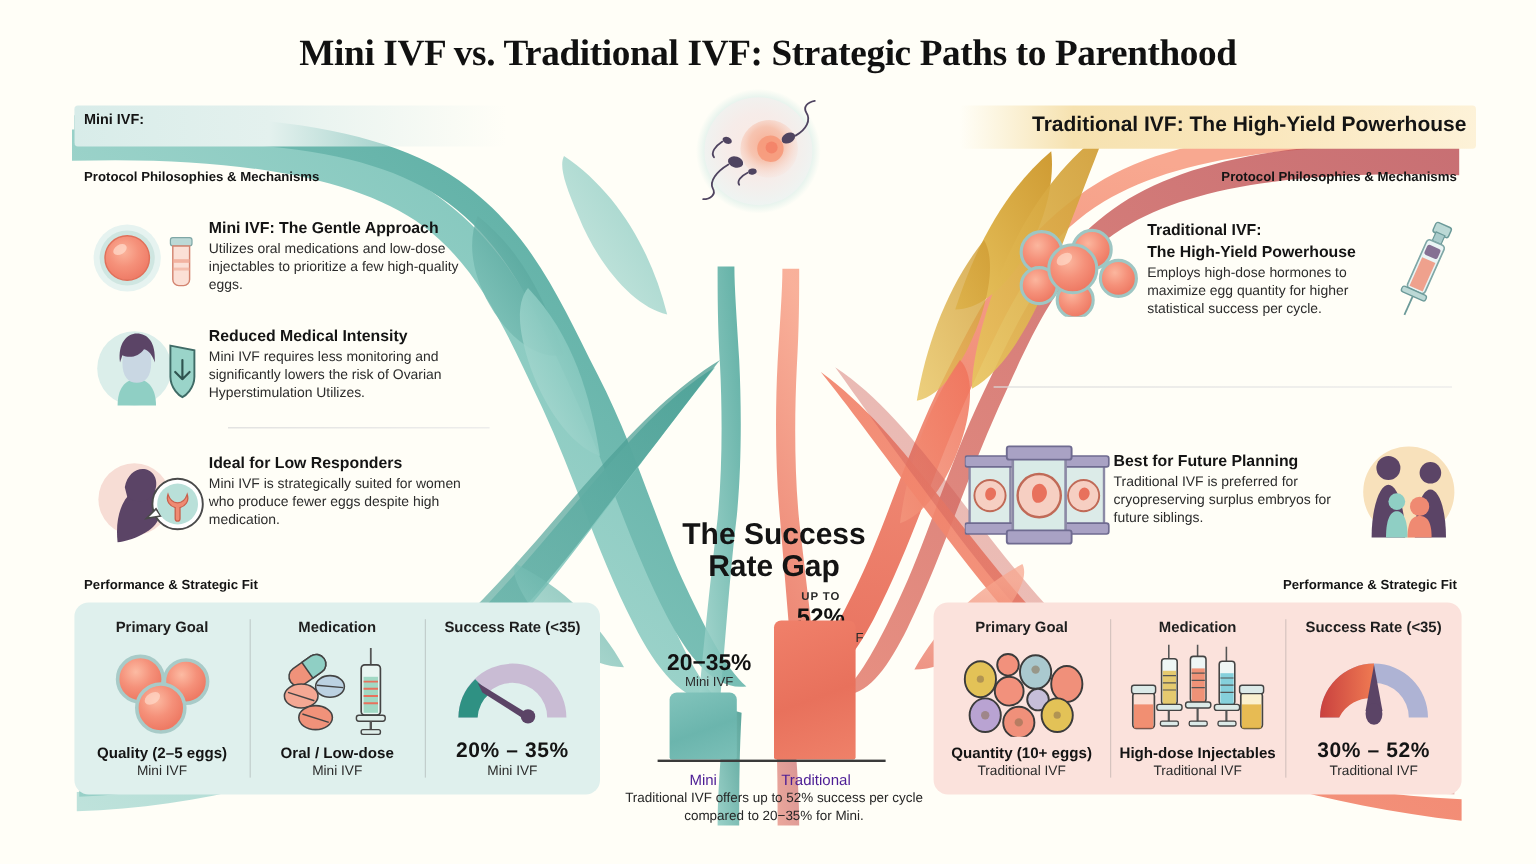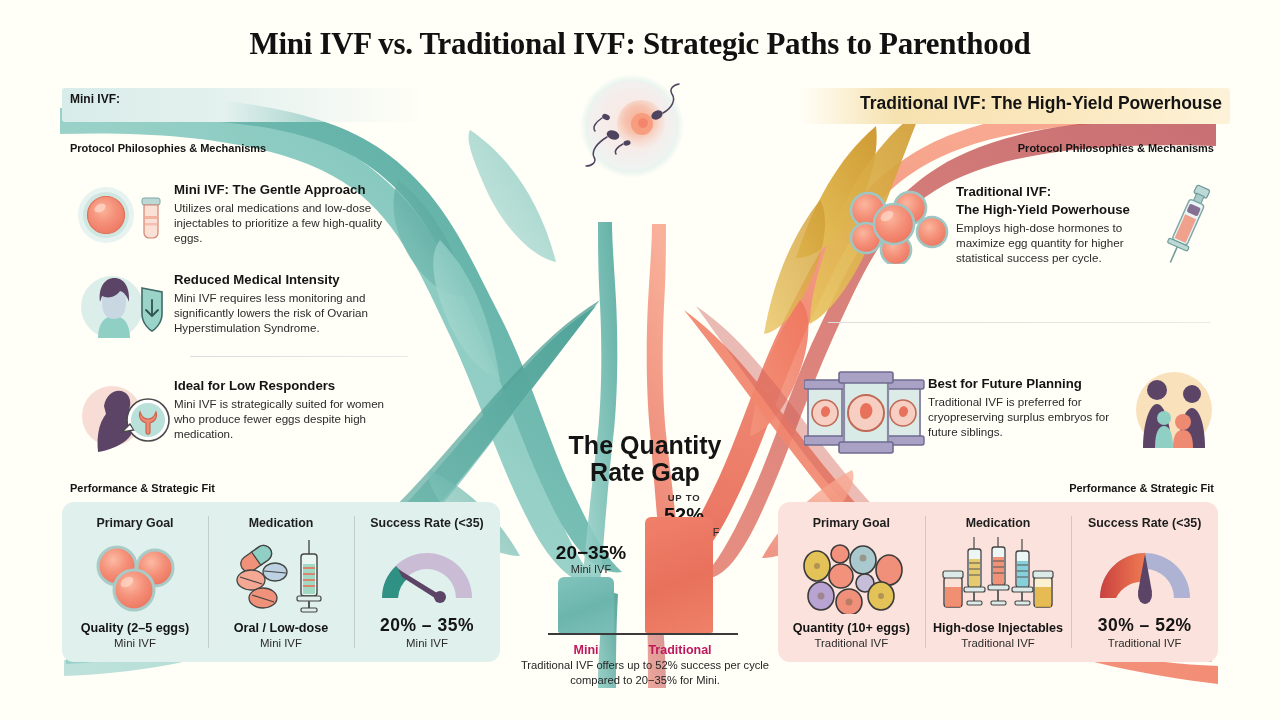--- a/index.html
+++ b/index.html
@@ -61,21 +61,21 @@
     position:absolute;left:545px;top:432px;width:200px;text-align:center;
     font-size:25px;font-weight:bold;line-height:1.06;color:#141414;
   }
   .chart{position:absolute;left:540px;top:495px;width:215px;height:150px;}
   .bar{position:absolute;bottom:12px;border-radius:6px 6px 2px 2px;}
   .bar-mini{left:18px;width:56px;height:56px;
     background:linear-gradient(160deg,#82c4bc,#6bb5ad 55%,#7cc0b8);}
   .bar-trad{left:105px;width:68px;height:116px;
     background:linear-gradient(160deg,#f0806a,#e8715c 55%,#ef8169);}
   .axis{position:absolute;left:8px;bottom:10px;width:190px;height:2px;background:#3a3a3a;}
-  .bar-label{position:absolute;bottom:-12px;font-size:12.5px;font-weight:bold;color:#be185d;text-align:center;}
+  .bar-label{position:absolute;bottom:-12px;font-size:12.5px;font-weight:normal;color:#4c1d95;text-align:center;}
   .bl-mini{left:6px;width:80px;}
   .bl-trad{left:90px;width:100px;}
   .cal{position:absolute;text-align:center;line-height:1.12;}
   .cal .upto{font-size:9.5px;font-weight:bold;letter-spacing:.8px;color:#2a2a2a;}
   .cal .big{font-size:20px;font-weight:bold;color:#111;}
   .cal .sub{font-size:11px;color:#2b2b2b;}
   .cal-mini{left:546px;top:542px;width:90px;}
   .cal-mini .big{font-size:19px;}
   .cal-trad{left:634px;top:493px;width:100px;}
   .center-foot{
@@ -277,21 +277,21 @@
         <circle cx="36" cy="35" r="31" fill="#dbeeea"></circle>
         <path d="M22,66 C22,52 28,44 38,44 C48,44 54,52 54,66 Z" fill="#8fcfc4"></path>
         <path d="M26,30 C26,17 32,10 38,10 C44,10 50,17 50,30 C50,42 45,47 38,47 C31,47 26,42 26,30 Z" fill="#c9d7e3"></path>
         <path d="M24,30 C22,14 30,6 38,6 C47,6 54,13 53,30 C51,24 48,20 44,19 C40,25 32,27 26,24 Z" fill="#5b4466"></path>
         <path d="M66,16 L86,20 L86,42 C86,52 78,58 76,59 C74,58 66,52 66,42 Z" fill="#9ad4c9" stroke="#3f6b66" stroke-width="1.6"></path>
         <path d="M76,28 v16 M70,38 l6,6 l6,-6" fill="none" stroke="#2f5450" stroke-width="1.8" stroke-linecap="round" stroke-linejoin="round"></path>
       </svg>
     </div>
     <div class="txt" style="width:230px;">
       <div class="ft">Reduced Medical Intensity</div>
-      <div class="fb">Mini IVF requires less monitoring and significantly lowers the risk of Ovarian Hyperstimulation Syndrome.</div>
+      <div class="fb">Mini IVF requires less monitoring and significantly lowers the risk of Ovarian Hyperstimulation Utilizes.</div>
     </div>
   </div>
 
   <div class="divider" style="left:190px;top:356px;width:218px;"></div>
 
   <div class="feat" style="left:76px;top:378px;width:330px;">
     <div class="ico" style="width:98px;height:74px;">
       <svg width="98" height="74" viewBox="0 0 98 74">
         <circle cx="36" cy="38" r="30" fill="#f7ddd5"></circle>
         <path d="M22,74 C20,56 24,40 34,32 C44,24 56,28 58,40 C60,52 54,60 48,64 C42,68 34,72 22,74 Z" fill="#5b4466"></path>
@@ -398,21 +398,21 @@
         </g>
         <g fill="#ef8a72">
           <circle cx="57" cy="54" r="8"></circle>
           <path d="M47,80 C47,66 51,62 57,62 C63,62 67,66 67,80 Z"></path>
         </g>
       </svg>
     </div>
   </div>
 
   <div class="center-title">
-    <div>The Quantity</div>
+    <div>The Success</div>
     <div>Rate Gap</div>
   </div>
 
   <div class="cal cal-trad">
     <div class="upto">UP TO</div>
     <div class="big">52%</div>
     <div class="sub">Traditional IVF</div>
   </div>
 
   <div class="cal cal-mini">

